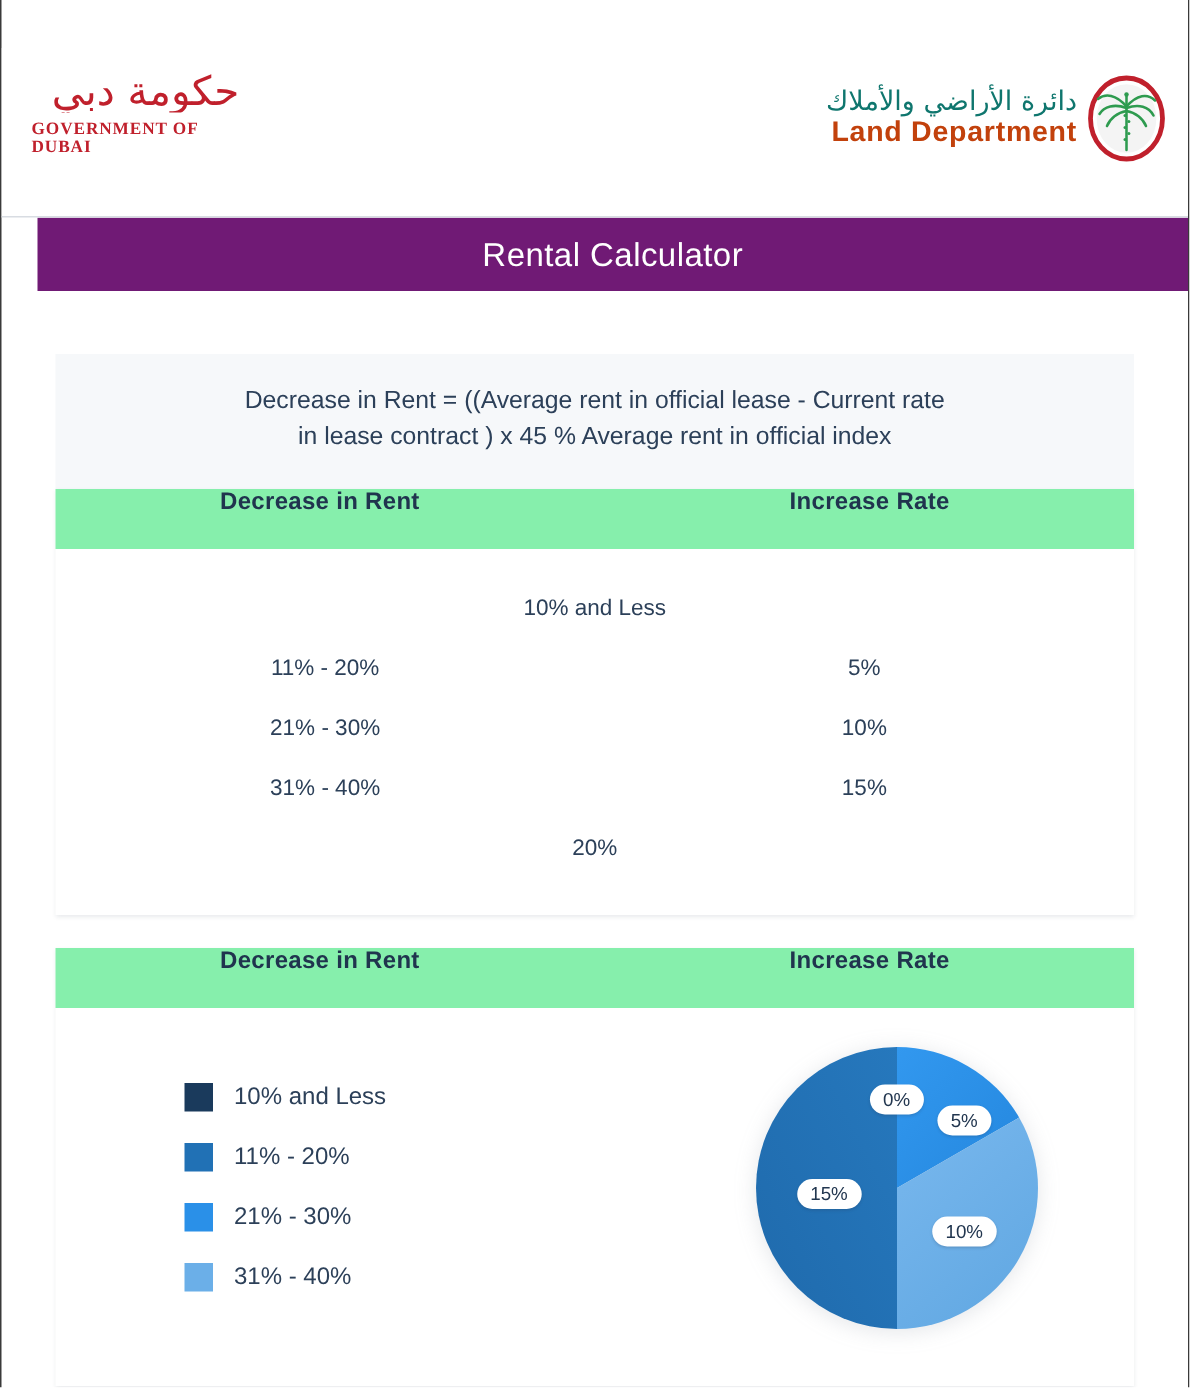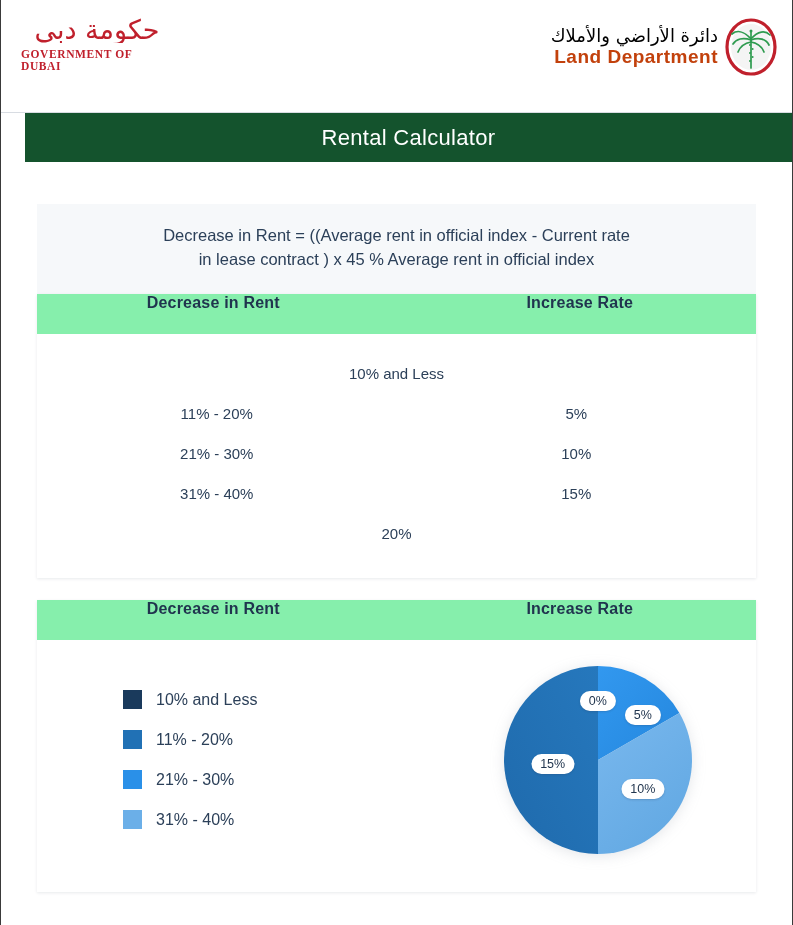--- a/index.html
+++ b/index.html
@@ -18,20 +18,21 @@
     border-right: 1px solid #3a3a3a;
     overflow: hidden;
   }
 
   
   .brand-bar {
     position: relative;
     height: 113px;
     background: #ffffff;
     border-bottom: 1px solid #d8dce2;
+    margin-top: 32px;
   }
   .logo-dubai {
     position: absolute; left: 20px; top: 16px;
     width: 170px; height: 62px;
   }
   .logo-dubai .arabic-mark {
     display: block;
     font-family: "DejaVu Sans", sans-serif;
     font-size: 27px;
     color: #c0202c;
@@ -57,21 +58,21 @@
   .logo-dld {
     position: absolute; right: 14px; top: 16px;
     height: 62px;
     display: flex; align-items: center; gap: 6px;
   }
   .dld-words { text-align: right; }
   .dld-arabic {
     display: block;
     font-family: "DejaVu Sans", sans-serif;
     font-size: 18px;
-    color: #000000;
+    color: #0f766e;
     direction: rtl;
     line-height: 1.15;
     white-space: nowrap;
   }
   .dld-latin {
     display: block;
     font-family: "Liberation Sans", sans-serif;
     font-size: 19px;
     font-weight: bold;
     color: #c2410c;
@@ -80,21 +81,21 @@
     white-space: nowrap;
   }
   .dld-emblem {
     width: 54px; height: 58px;
     flex: 0 0 auto;
   }
 
   
   .title-band {
     height: 49px;
-    background: #14532d;
+    background: #701a75;
     display: flex; align-items: center; justify-content: center; margin-left: 24px;
   }
   .title-band .title-text {
     color: #ffffff;
     font-size: 22px;
     font-weight: 400;
     letter-spacing: 0.3px;
   }
 
   
@@ -230,21 +231,21 @@
     </div>
   </div>
 
   <div class="title-band">
     <span class="title-text">Rental Calculator</span>
   </div>
 
   <div class="content">
 
     <div class="formula-box">
-      <div>Decrease in Rent = ((Average rent in official index - Current rate</div>
+      <div>Decrease in Rent = ((Average rent in official lease - Current rate</div>
       <div>in lease contract ) x 45 % Average rent in official index</div>
     </div>
 
     <div class="card">
       <div class="card-head">
         <div class="col">Decrease in Rent</div>
         <div class="col">Increase Rate</div>
       </div>
       <div class="table-body">
         <div class="t-row">

